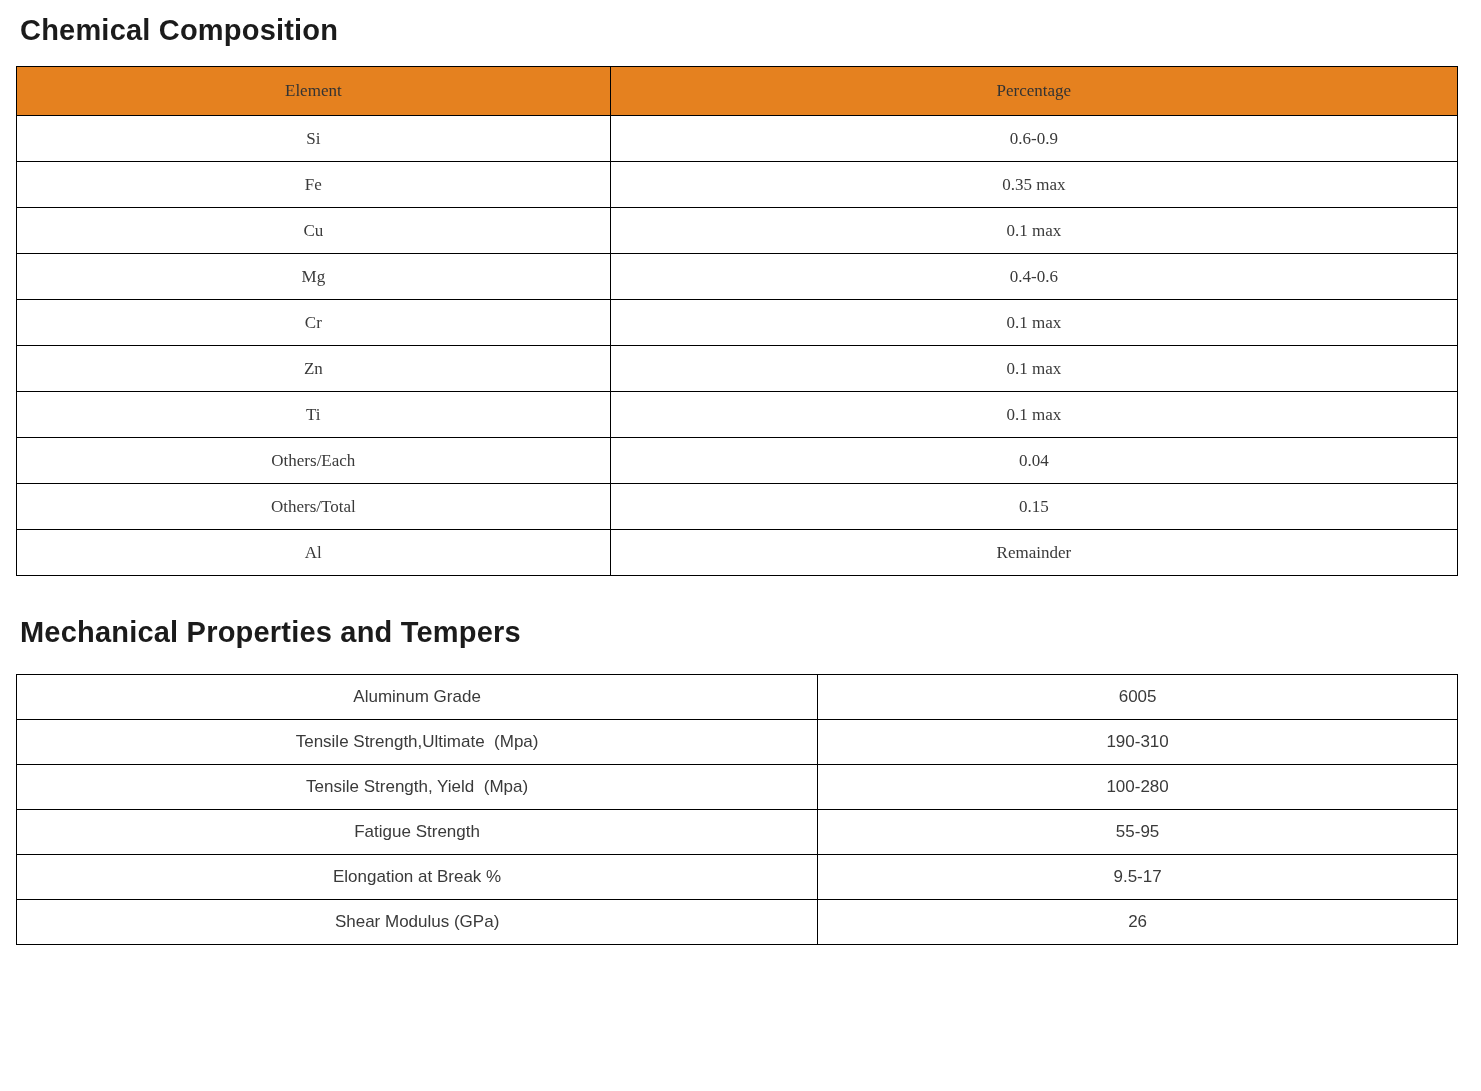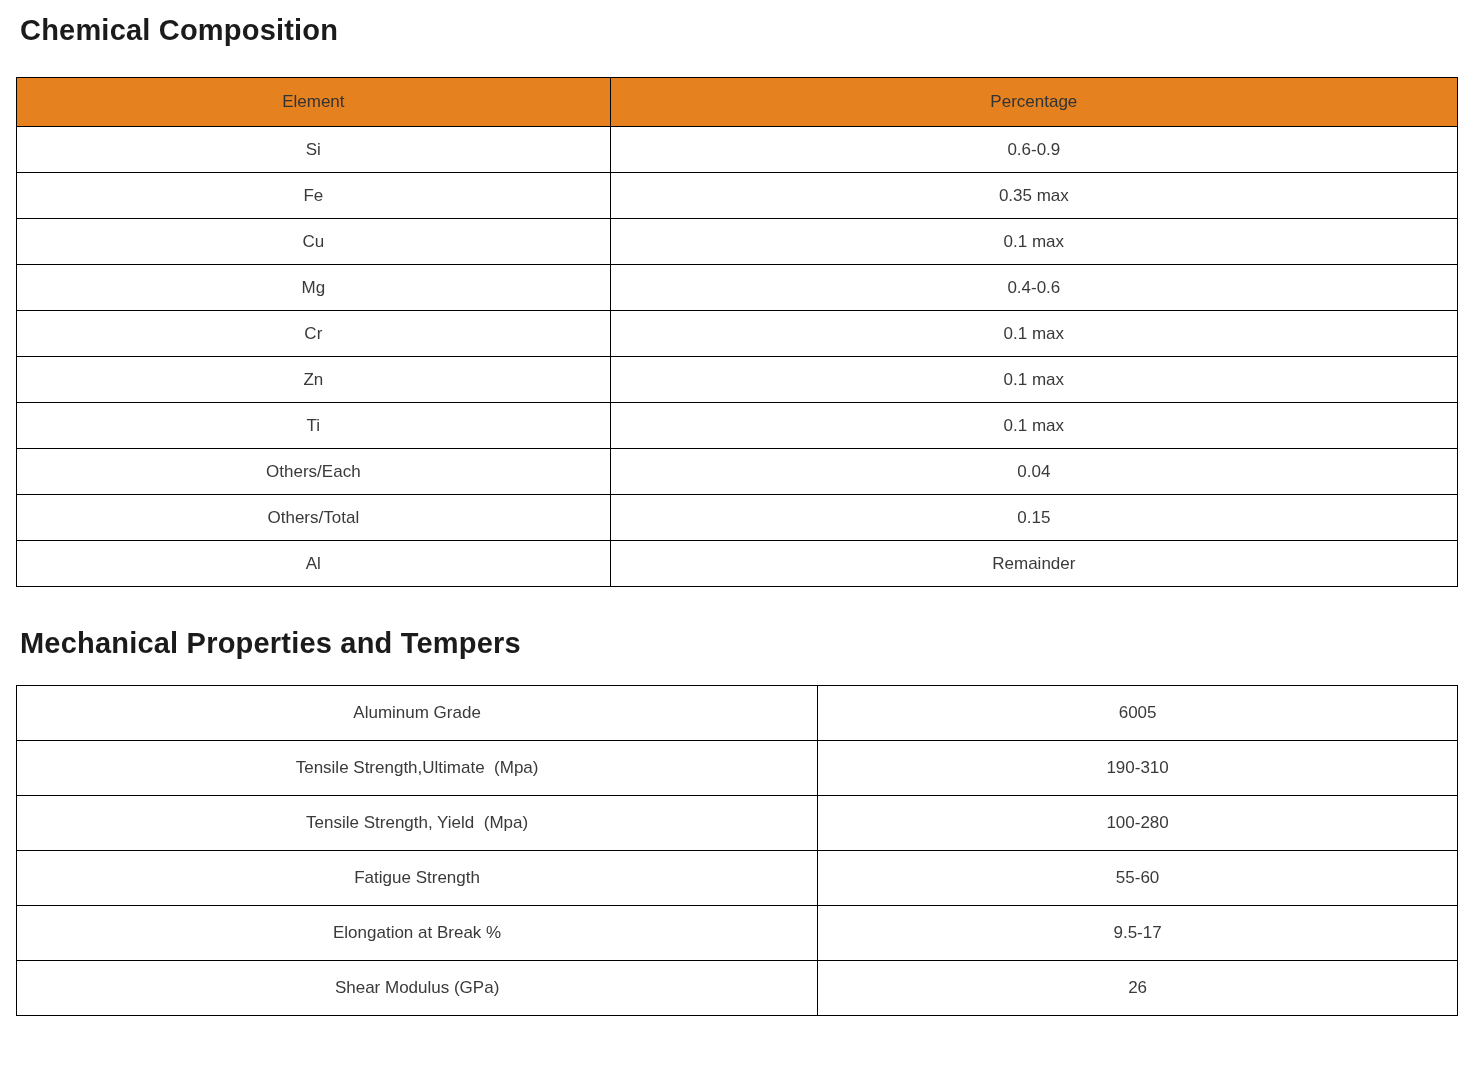--- a/index.html
+++ b/index.html
@@ -33,39 +33,39 @@
   }
   .title-1{margin-top:4px;}
   .title-2{margin-top:38px;}
   .spec-table{
     border-collapse:collapse;
     table-layout:fixed;
     width:1442px;
     font-size:17px;
     color:var(--body-text);
   }
-  .table-1{margin-top:29px;}
+  .table-1{margin-top:18px;font-family:Liberation Serif, serif;}
   .table-2{margin-top:24px;}
   .spec-table th,
   .spec-table td{
     border:1px solid var(--border-color);
     text-align:center;
     vertical-align:middle;
     padding:0 6px;
     white-space:pre-wrap;
     overflow:hidden;
   }
   .table-1 thead th{
     background:var(--header-bg);
     color:var(--header-text);
     font-weight:normal;
     height:49px;
   }
   .table-1 tbody td{height:46px;}
-  .table-2 tbody td{height:55px;}
+  .table-2 tbody td{height:45px;}
   .table-1 col.col-label{width:41.2%;}
   .table-1 col.col-value{width:58.8%;}
   .table-2 col.col-label{width:55.6%;}
   .table-2 col.col-value{width:44.4%;}
 </style>
 </head>
 <body>
 
 <div class="page">
 
@@ -141,21 +141,21 @@
         <tr>
           <td>Tensile Strength,Ultimate  (Mpa)</td>
           <td>190-310</td>
         </tr>
         <tr>
           <td>Tensile Strength, Yield  (Mpa)</td>
           <td>100-280</td>
         </tr>
         <tr>
           <td>Fatigue Strength</td>
-          <td>55-60</td>
+          <td>55-95</td>
         </tr>
         <tr>
           <td>Elongation at Break %</td>
           <td>9.5-17</td>
         </tr>
         <tr>
           <td>Shear Modulus (GPa)</td>
           <td>26</td>
         </tr>
       </tbody>

